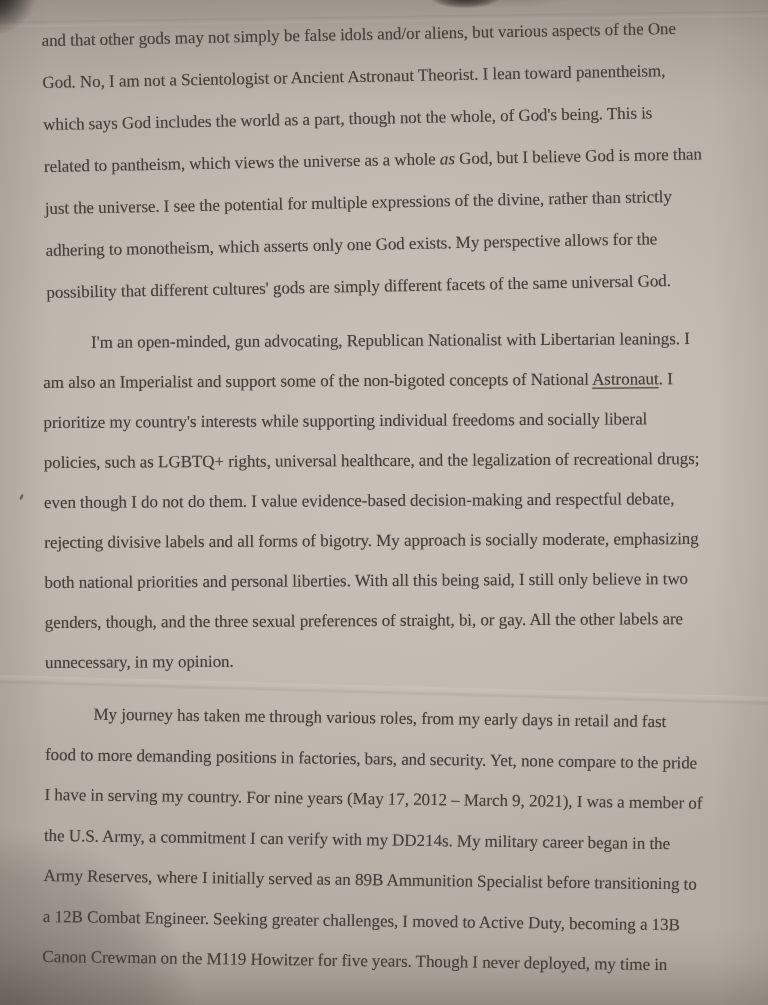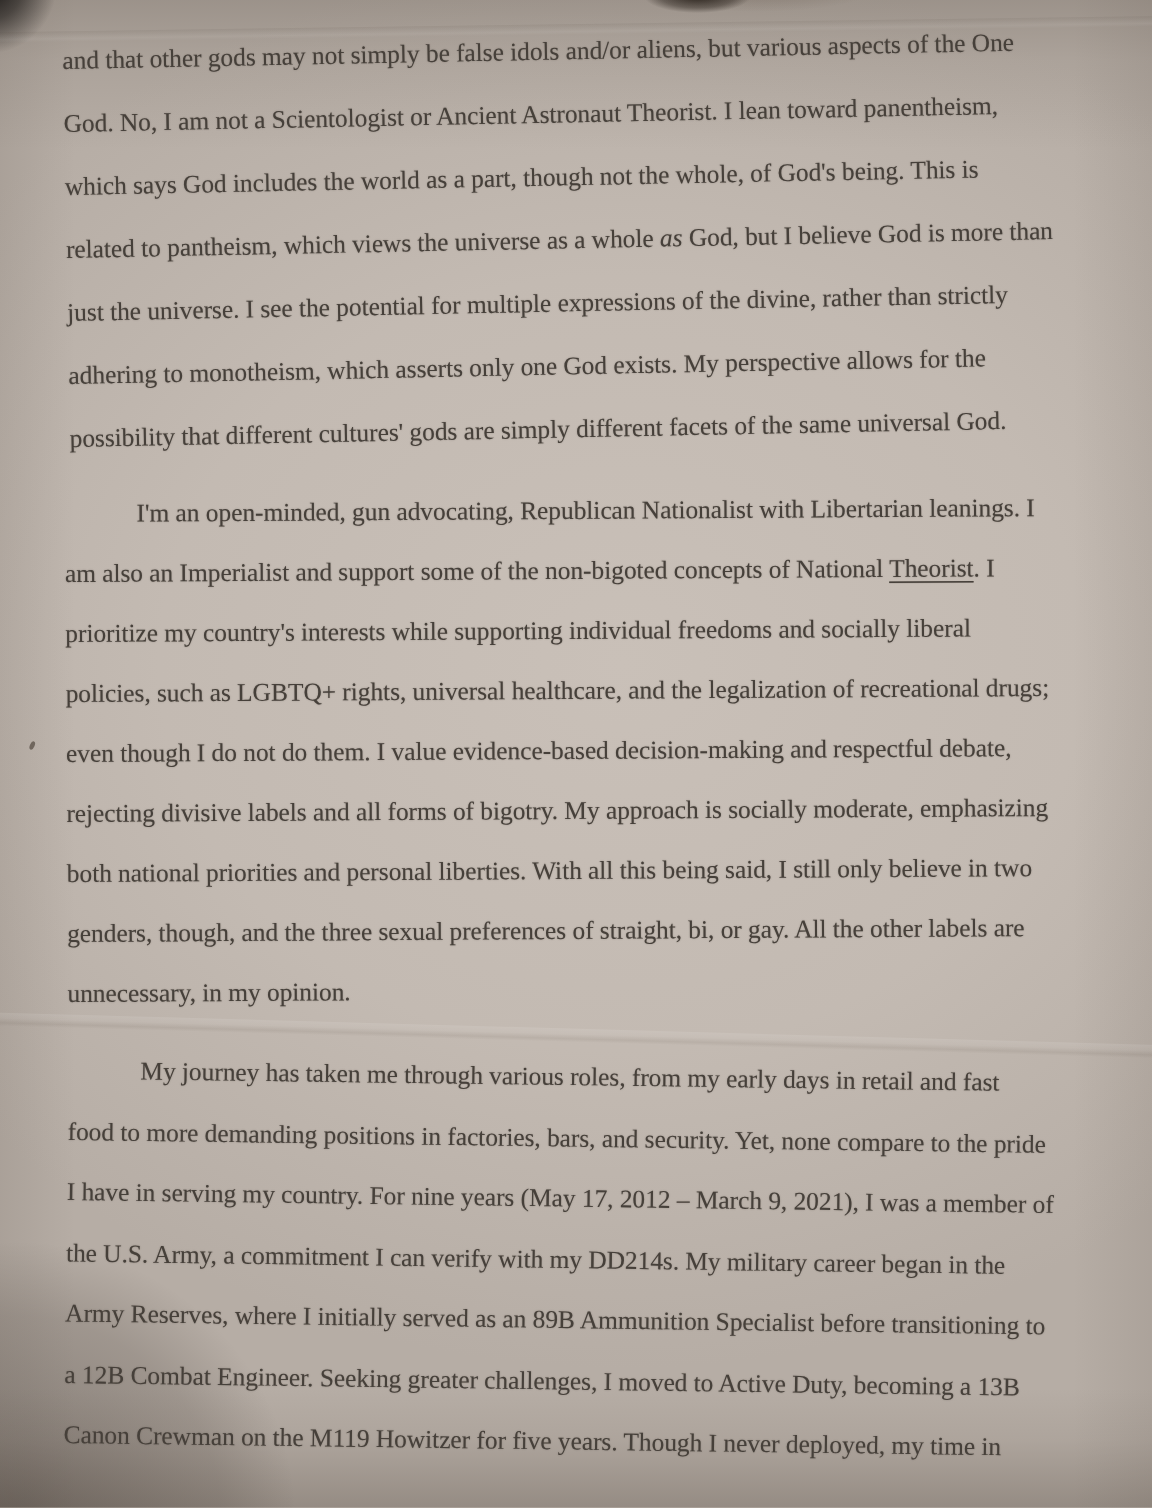--- a/index.html
+++ b/index.html
@@ -118,21 +118,21 @@
         <div class="line"><span class="seg">and that other gods may not simply be false idols and/or aliens, but various aspects of the One</span></div>
         <div class="line"><span class="seg">God. No, I am not a Scientologist or Ancient Astronaut Theorist. I lean toward panentheism,</span></div>
         <div class="line"><span class="seg">which says God includes the world as a part, though not the whole, of God's being. This is</span></div>
         <div class="line"><span class="seg">related to pantheism, which views the universe as a whole </span><span class="seg italic">as</span><span class="seg"> God, but I believe God is more than</span></div>
         <div class="line"><span class="seg">just the universe. I see the potential for multiple expressions of the divine, rather than strictly</span></div>
         <div class="line"><span class="seg">adhering to monotheism, which asserts only one God exists. My perspective allows for the</span></div>
         <div class="line"><span class="seg">possibility that different cultures' gods are simply different facets of the same universal God.</span></div>
       </div>
       <div class="paragraph p1">
         <div class="line"><span class="seg">I'm an open-minded, gun advocating, Republican Nationalist with Libertarian leanings. I</span></div>
-        <div class="line"><span class="seg">am also an Imperialist and support some of the non-bigoted concepts of National </span><span class="seg underline">Theorist</span><span class="seg">. I</span></div>
+        <div class="line"><span class="seg">am also an Imperialist and support some of the non-bigoted concepts of National </span><span class="seg underline">Astronaut</span><span class="seg">. I</span></div>
         <div class="line"><span class="seg">prioritize my country's interests while supporting individual freedoms and socially liberal</span></div>
         <div class="line"><span class="seg">policies, such as LGBTQ+ rights, universal healthcare, and the legalization of recreational drugs;</span></div>
         <div class="line"><span class="seg">even though I do not do them. I value evidence-based decision-making and respectful debate,</span></div>
         <div class="line"><span class="seg">rejecting divisive labels and all forms of bigotry. My approach is socially moderate, emphasizing</span></div>
         <div class="line"><span class="seg">both national priorities and personal liberties. With all this being said, I still only believe in two</span></div>
         <div class="line"><span class="seg">genders, though, and the three sexual preferences of straight, bi, or gay. All the other labels are</span></div>
         <div class="line"><span class="seg">unnecessary, in my opinion.</span></div>
       </div>
       <div class="paragraph p2">
         <div class="line"><span class="seg">My journey has taken me through various roles, from my early days in retail and fast</span></div>

